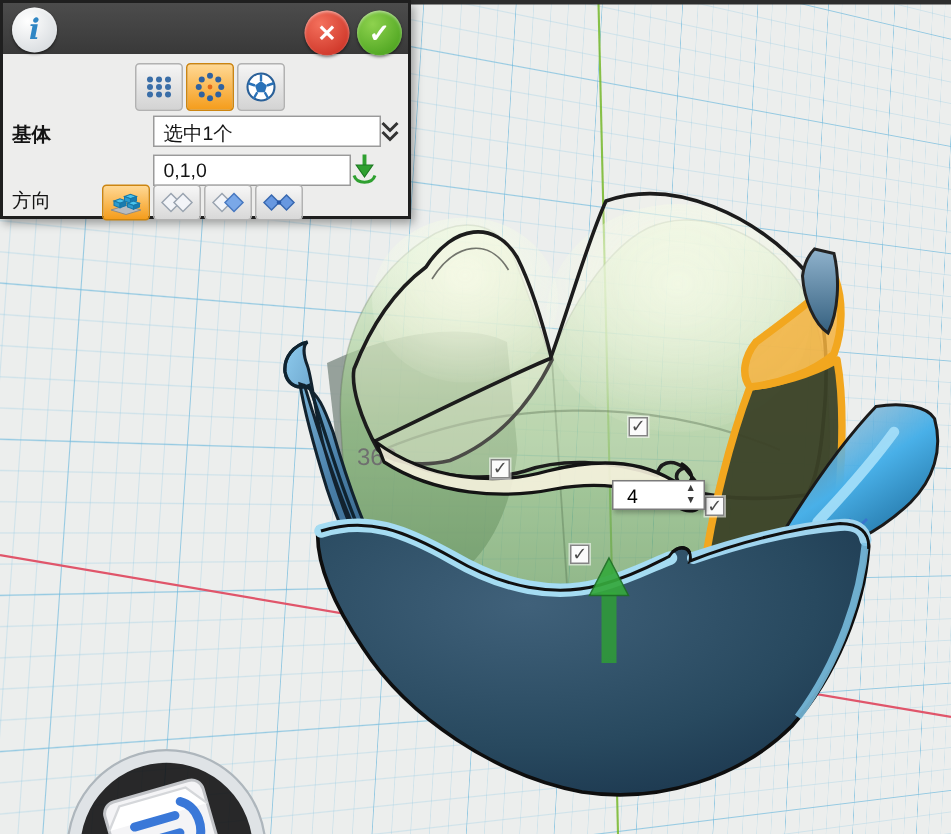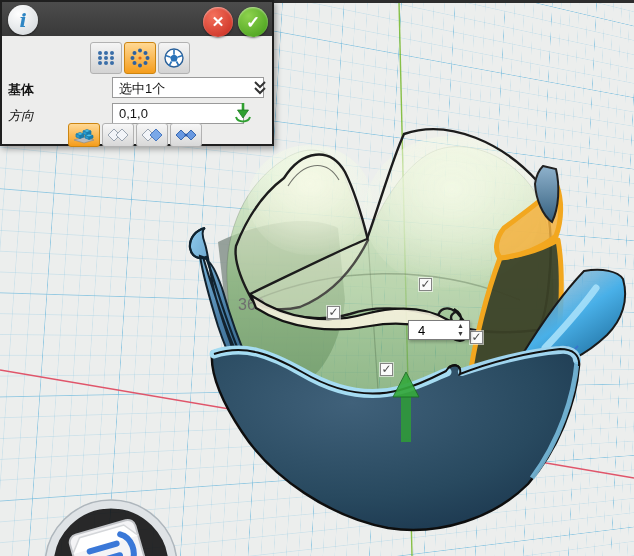--- a/index.html
+++ b/index.html
@@ -67,22 +67,22 @@
   .btn-ok{left:236px;top:5px;background:radial-gradient(circle at 35% 30%,#8ed24e,#3f9a16);
     color:#fff;font:bold 17px "Liberation Sans",sans-serif;}
 
   .tool-btn{position:absolute;width:32px;height:32px;box-sizing:border-box;border-radius:3px;
     border:1px solid #b2b2b2;background:linear-gradient(#f5f5f5,#d3d3d3);
     display:flex;align-items:center;justify-content:center;cursor:pointer;}
   .tool-btn.sel{border:1px solid #cc8511;background:linear-gradient(#ffd894,#f59d1c);}
   .tb1{left:88px;top:40px;} .tb2{left:122px;top:40px;} .tb3{left:156px;top:40px;}
 
   .fld-label{position:absolute;left:6px;font-size:13px;color:#141414;}
-  .lab1{top:79px;font-weight:bold;} .lab2{top:105px;font-style:italic;}
-  .text-field{position:absolute;left:110px;height:21px;box-sizing:border-box;
+  .lab1{top:79px;font-weight:bold;} .lab2{top:123px;}
+  .text-field{position:absolute;left:100px;height:21px;box-sizing:border-box;
     background:#fff;border:1px solid #9a9a9a;font-size:13px;color:#141414;
     padding:2px 4px 0 6px;white-space:nowrap;overflow:hidden;cursor:text;}
   .tf1{top:75px;width:152px;} .tf2{top:101px;width:132px;}
   .chevrons{position:absolute;left:250px;top:78px;width:16px;height:16px;cursor:pointer;}
   .pick-dir{position:absolute;left:231px;top:100px;width:20px;height:22px;cursor:pointer;}
 
   .mode-btn{position:absolute;width:32px;height:24px;box-sizing:border-box;border-radius:3px;
     border:1px solid #b2b2b2;background:linear-gradient(#f7f7f7,#d8d8d8);
     display:flex;align-items:center;justify-content:center;cursor:pointer;}
   .mode-btn.sel{border:1px solid #cc8511;background:linear-gradient(#ffd894,#f59d1c);}

